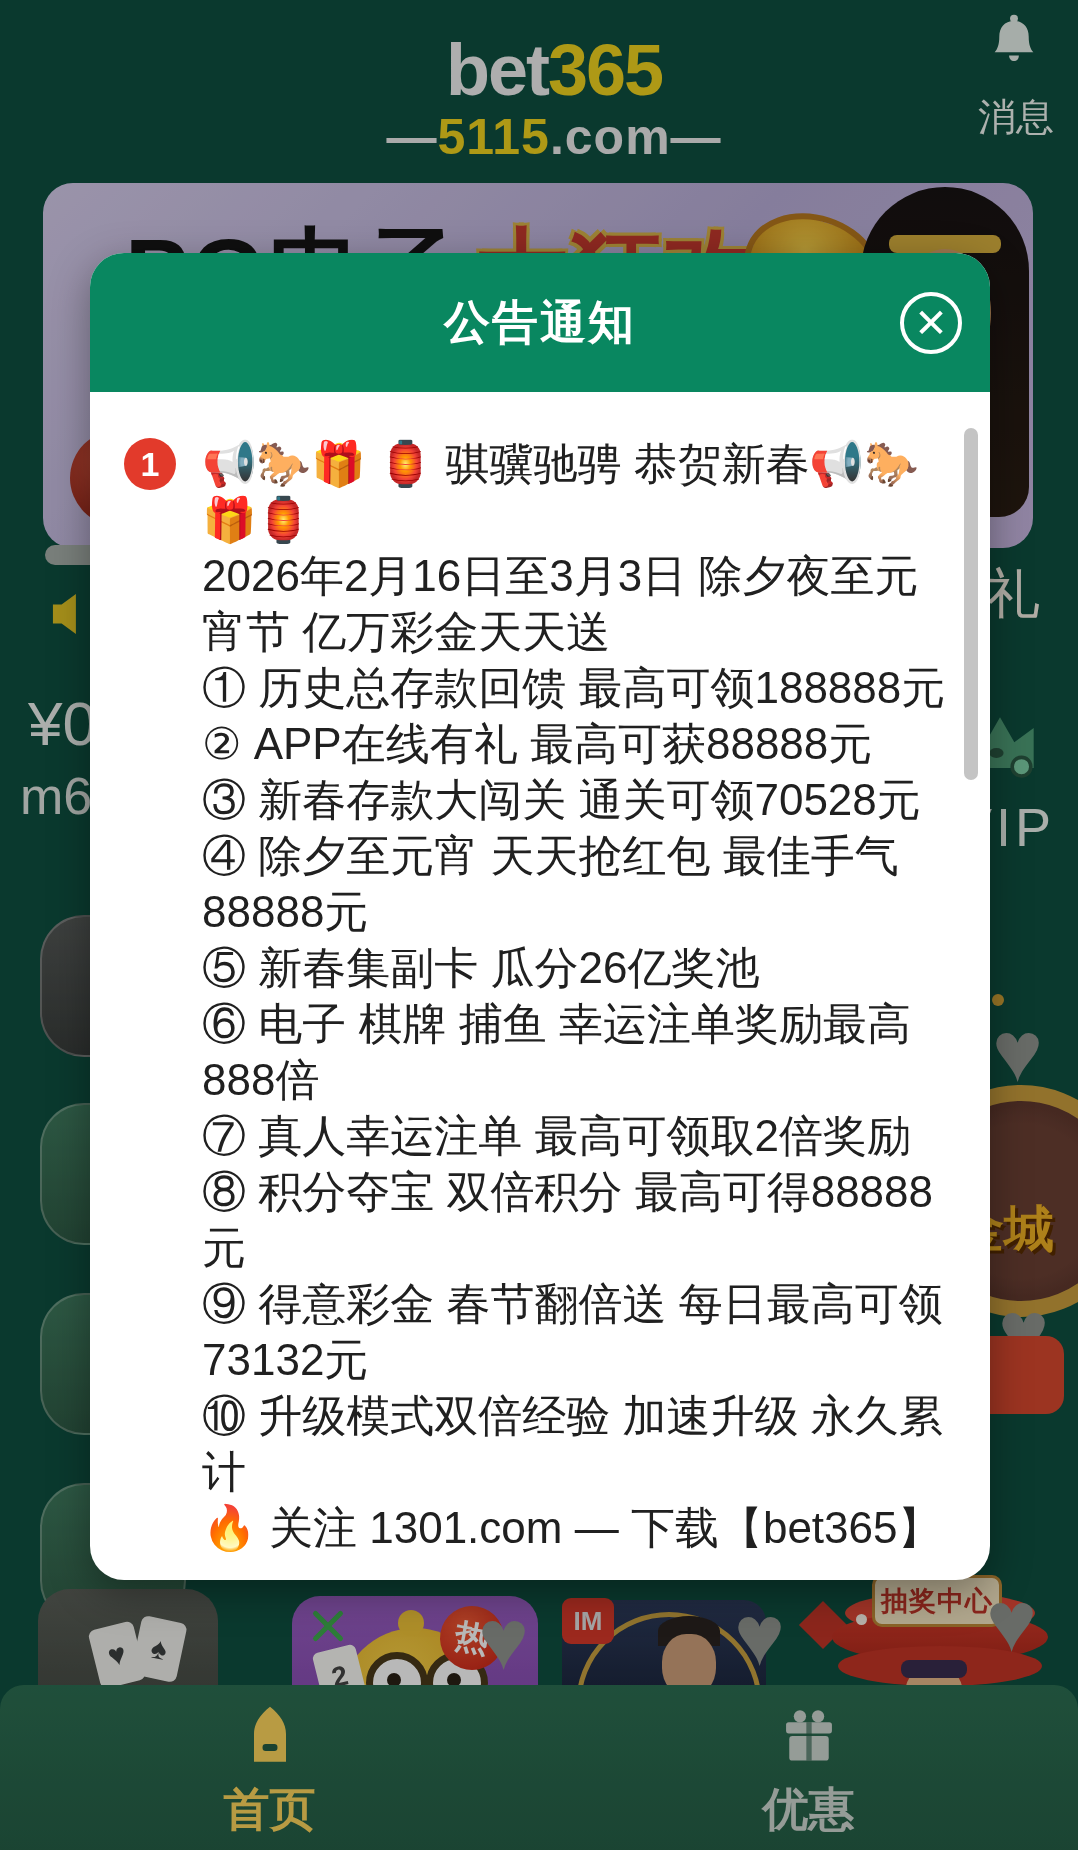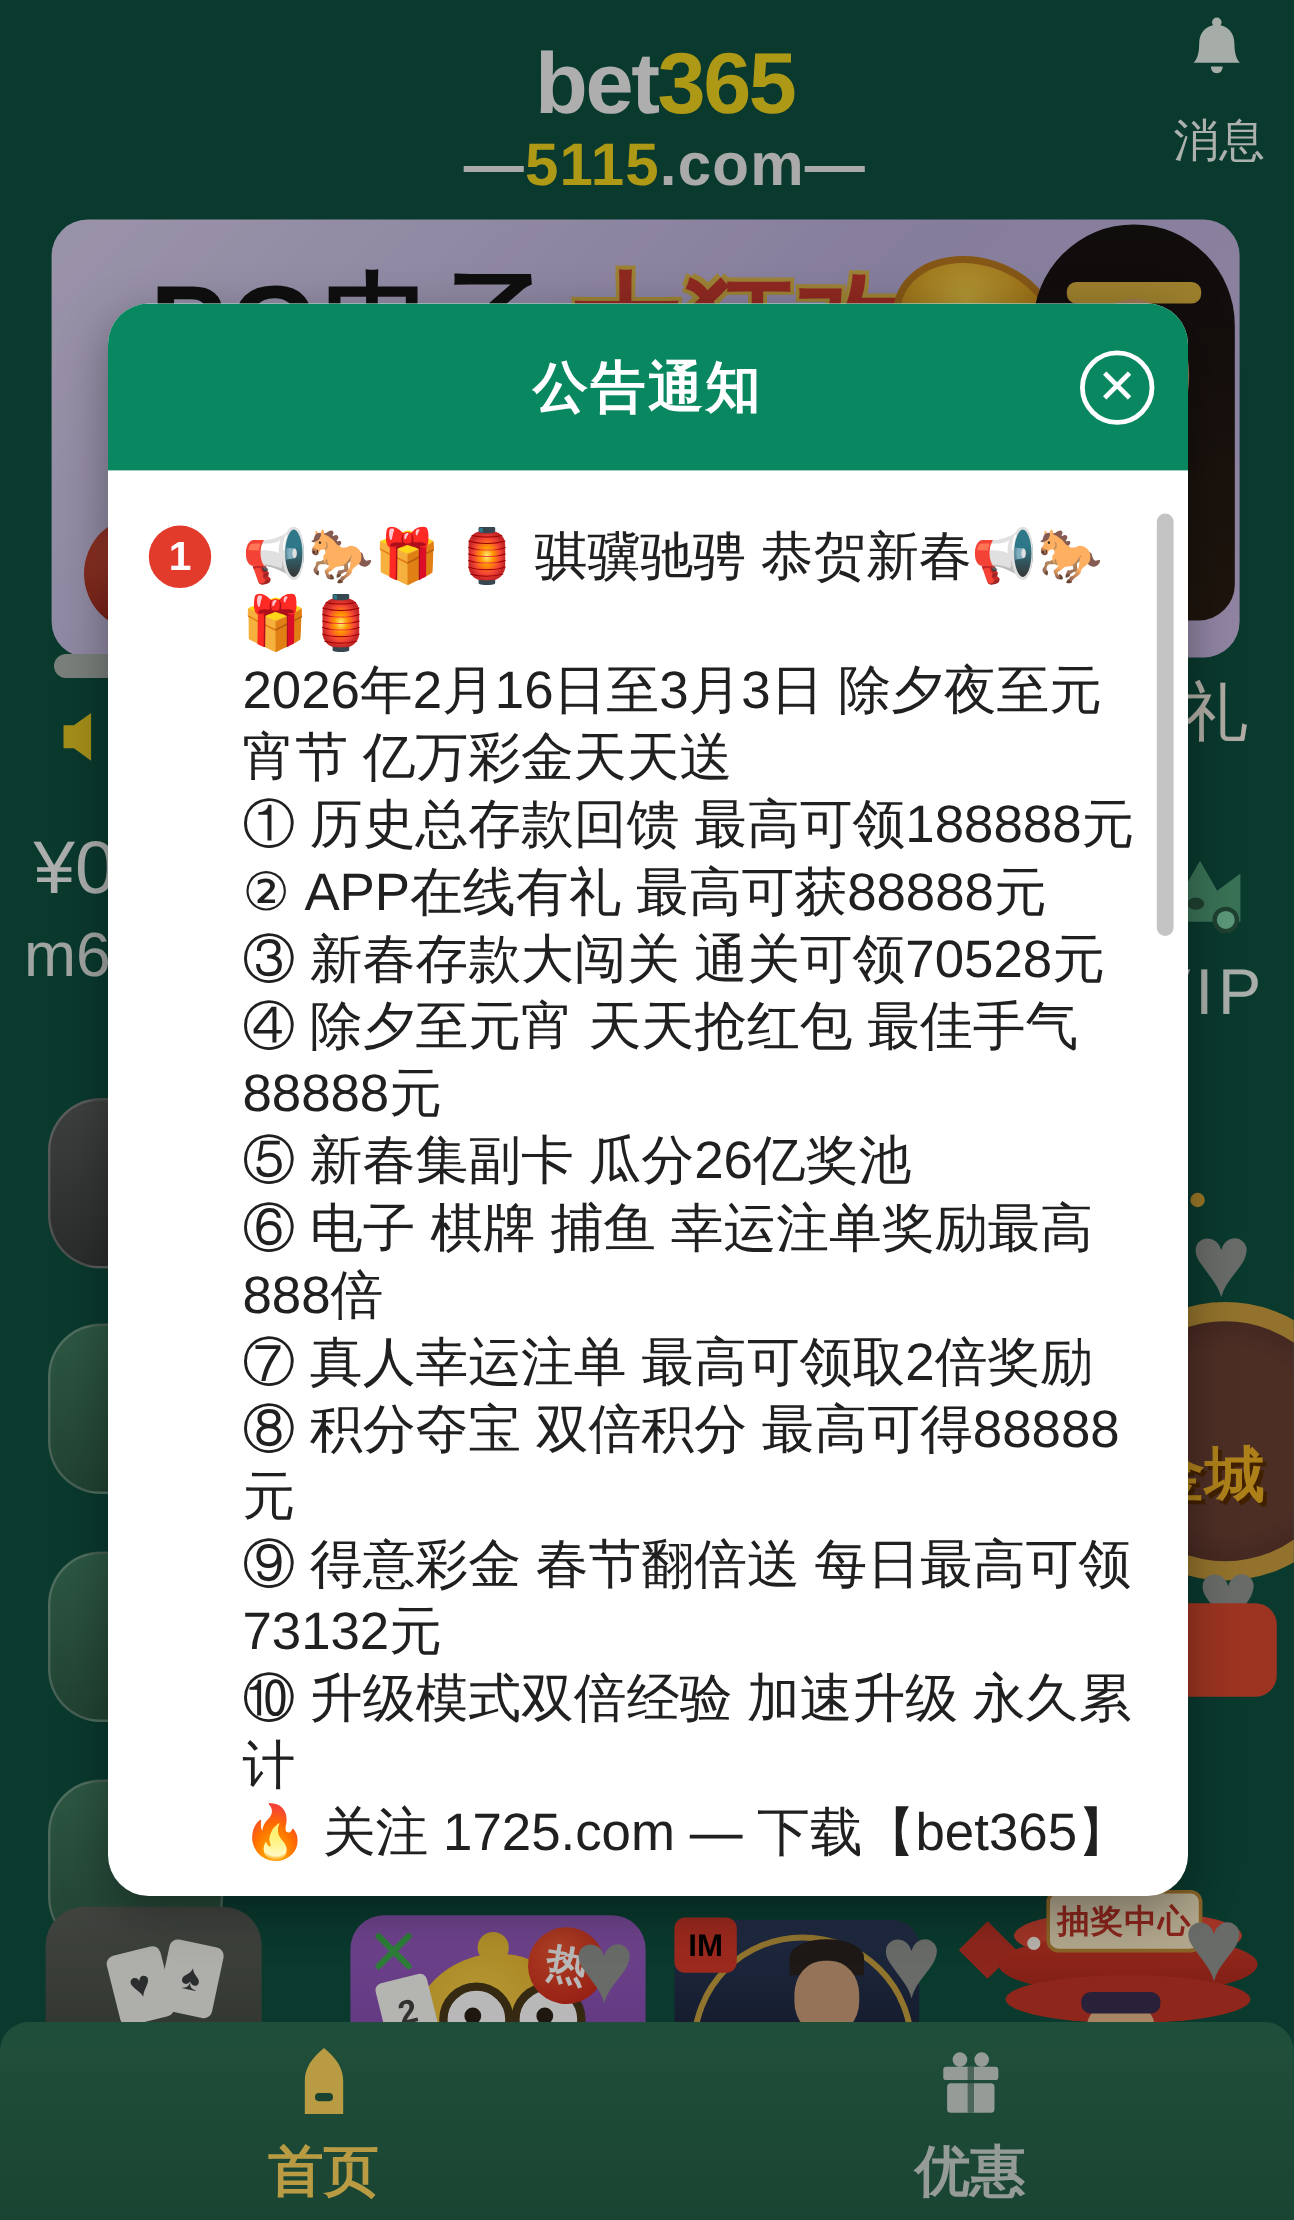--- a/index.html
+++ b/index.html
@@ -79,21 +79,21 @@
     background:radial-gradient(circle at 35% 30%,#f25a35,#d42f1d 75%);transform:rotate(10deg);
     display:flex;align-items:center;justify-content:center;font-size:34px;color:#fff;font-weight:700;}
   .poker-tile{position:absolute;left:562px;top:1600px;width:204px;height:140px;border-radius:22px;
     background:linear-gradient(#2e3c5c,#131c30);overflow:hidden;}
   .poker-ring{position:absolute;left:14px;top:12px;width:176px;height:176px;border-radius:50%;
     border:5px solid #c9a140;}
   .poker-hair{position:absolute;left:96px;top:16px;width:62px;height:30px;border-radius:50% 50% 0 0;background:#2a2320;}
   .poker-face{position:absolute;left:100px;top:34px;width:54px;height:62px;border-radius:45%;background:#cfa07a;}
   .poker-body{position:absolute;left:66px;top:88px;width:124px;height:60px;border-radius:20px;background:#31435f;}
   .im-badge{position:absolute;left:562px;top:1598px;width:52px;height:46px;border-radius:9px;background:#d93a2a;
-    display:flex;align-items:center;justify-content:center;color:#000000;font-size:26px;font-weight:800;}
+    display:flex;align-items:center;justify-content:center;color:#e5e5e5;font-size:26px;font-weight:800;}
   .circus-dome1{position:absolute;left:845px;top:1592px;width:190px;height:42px;border-radius:50%;background:#e04936;}
   .circus-dome2{position:absolute;left:832px;top:1612px;width:216px;height:50px;border-radius:50%;
     background:linear-gradient(#d23a2a,#b02a1c);}
   .circus-dome3{position:absolute;left:838px;top:1646px;width:204px;height:40px;border-radius:50%;background:#c53526;}
   .circus-dot{position:absolute;width:11px;height:11px;border-radius:50%;background:#fdf6ea;top:1614px;}
   .circus-sign{position:absolute;left:872px;top:1575px;width:124px;height:46px;border-radius:10px;
     background:#f6e8c4;border:3px solid #c08a36;display:flex;align-items:center;justify-content:center;
     font-size:27px;font-weight:700;color:#c03428;letter-spacing:1px;}
   .circus-face{position:absolute;left:905px;top:1664px;width:58px;height:58px;border-radius:50%;background:#e8b98a;}
   .circus-hat{position:absolute;left:901px;top:1660px;width:66px;height:18px;border-radius:8px;background:#3a2d4f;}
@@ -275,18 +275,18 @@
 ① 历史总存款回馈 最高可领188888元
 ② APP在线有礼 最高可获88888元
 ③ 新春存款大闯关 通关可领70528元
 ④ 除夕至元宵 天天抢红包 最佳手气88888元
 ⑤ 新春集副卡 瓜分26亿奖池
 ⑥ 电子 棋牌 捕鱼 幸运注单奖励最高888倍
 ⑦ 真人幸运注单 最高可领取2倍奖励
 ⑧ 积分夺宝 双倍积分 最高可得88888元
 ⑨ 得意彩金 春节翻倍送 每日最高可领73132元
 ⑩ 升级模式双倍经验 加速升级 永久累计
-🔥 关注 1725.com — 下载【bet365】</div>
+🔥 关注 1301.com — 下载【bet365】</div>
       <div class="scroll-thumb"></div>
     </div>
   </div>
 
 </div>
 
 </body></html>

